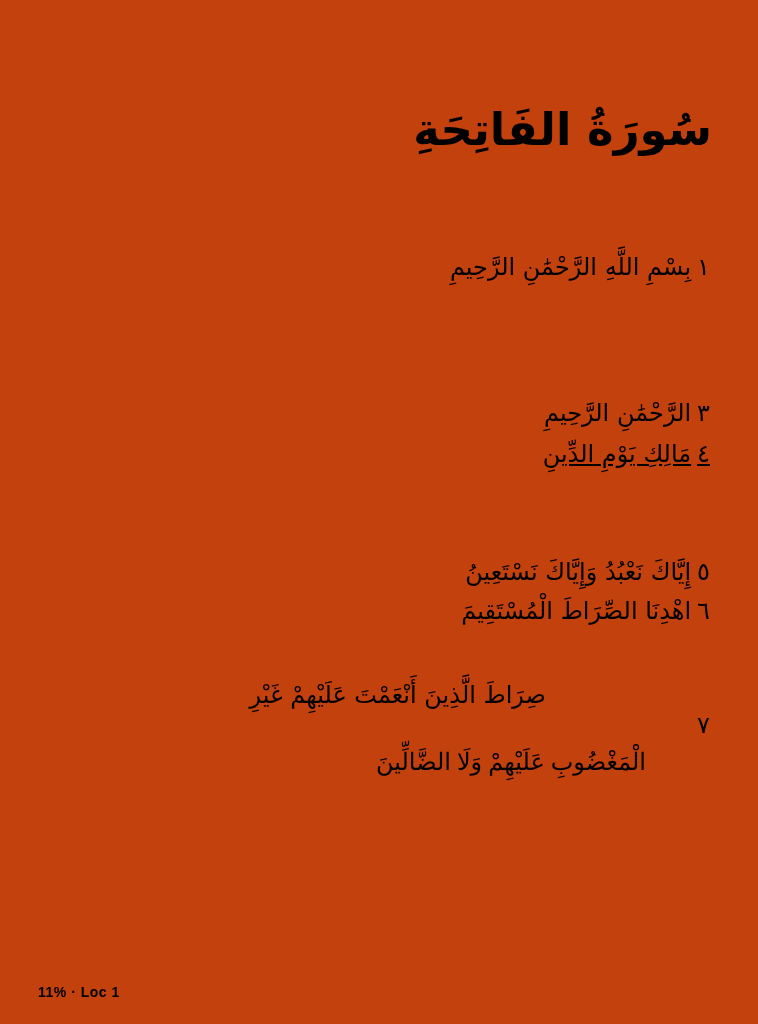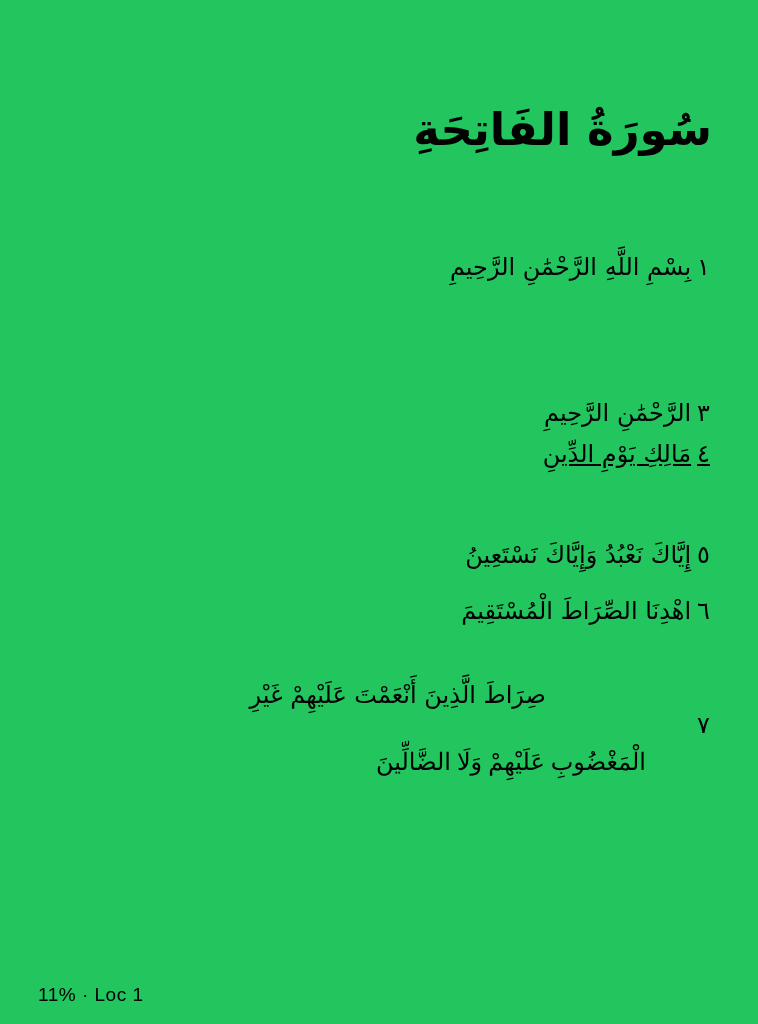--- a/index.html
+++ b/index.html
@@ -4,21 +4,21 @@
 <style>
   html, body {
     margin: 0;
     padding: 0;
     background: #ffffff;
   }
   .page {
     position: relative;
     width: 758px;
     height: 1024px;
-    background: #22c55e;
+    background: #c2410c;
     overflow: hidden;
     font-family: "DejaVu Sans", sans-serif;
     color: #000000;
   }
   .surah-title {
     position: absolute;
     top: 100px;
     right: 46px;
     margin: 0;
     direction: rtl;
@@ -37,33 +37,33 @@
     white-space: nowrap;
     color: #000000;
   }
   .vnum {
     margin-inline-end: 6px;
   }
   .v1 { top: 251px; right: 48px; }
   .v2 { top: 327px; right: 48px; }
   .v3 { top: 397px; right: 48px; }
   .v4 { top: 438px; right: 48px; text-decoration: underline; }
-  .v5 { top: 539px; right: 48px; }
+  .v5 { top: 556px; right: 48px; }
   .v6 { top: 595px; right: 48px; }
   .v7a { top: 679px; right: 212px; }
   .v7num { top: 709px; right: 48px; }
   .v7b { top: 746px; right: 112px; font-family: Liberation Serif, serif; }
   .footer {
     position: absolute;
     left: 38px;
     top: 984px;
     direction: ltr;
     font-family: "Liberation Sans", sans-serif;
-    font-size: 19px;
-    font-weight: normal;
+    font-size: 14px;
+    font-weight: bold;
     letter-spacing: 0.5px;
     color: #000000;
     white-space: nowrap;
   }
 </style>
 </head>
 <body>
 
 <div class="page">
 

